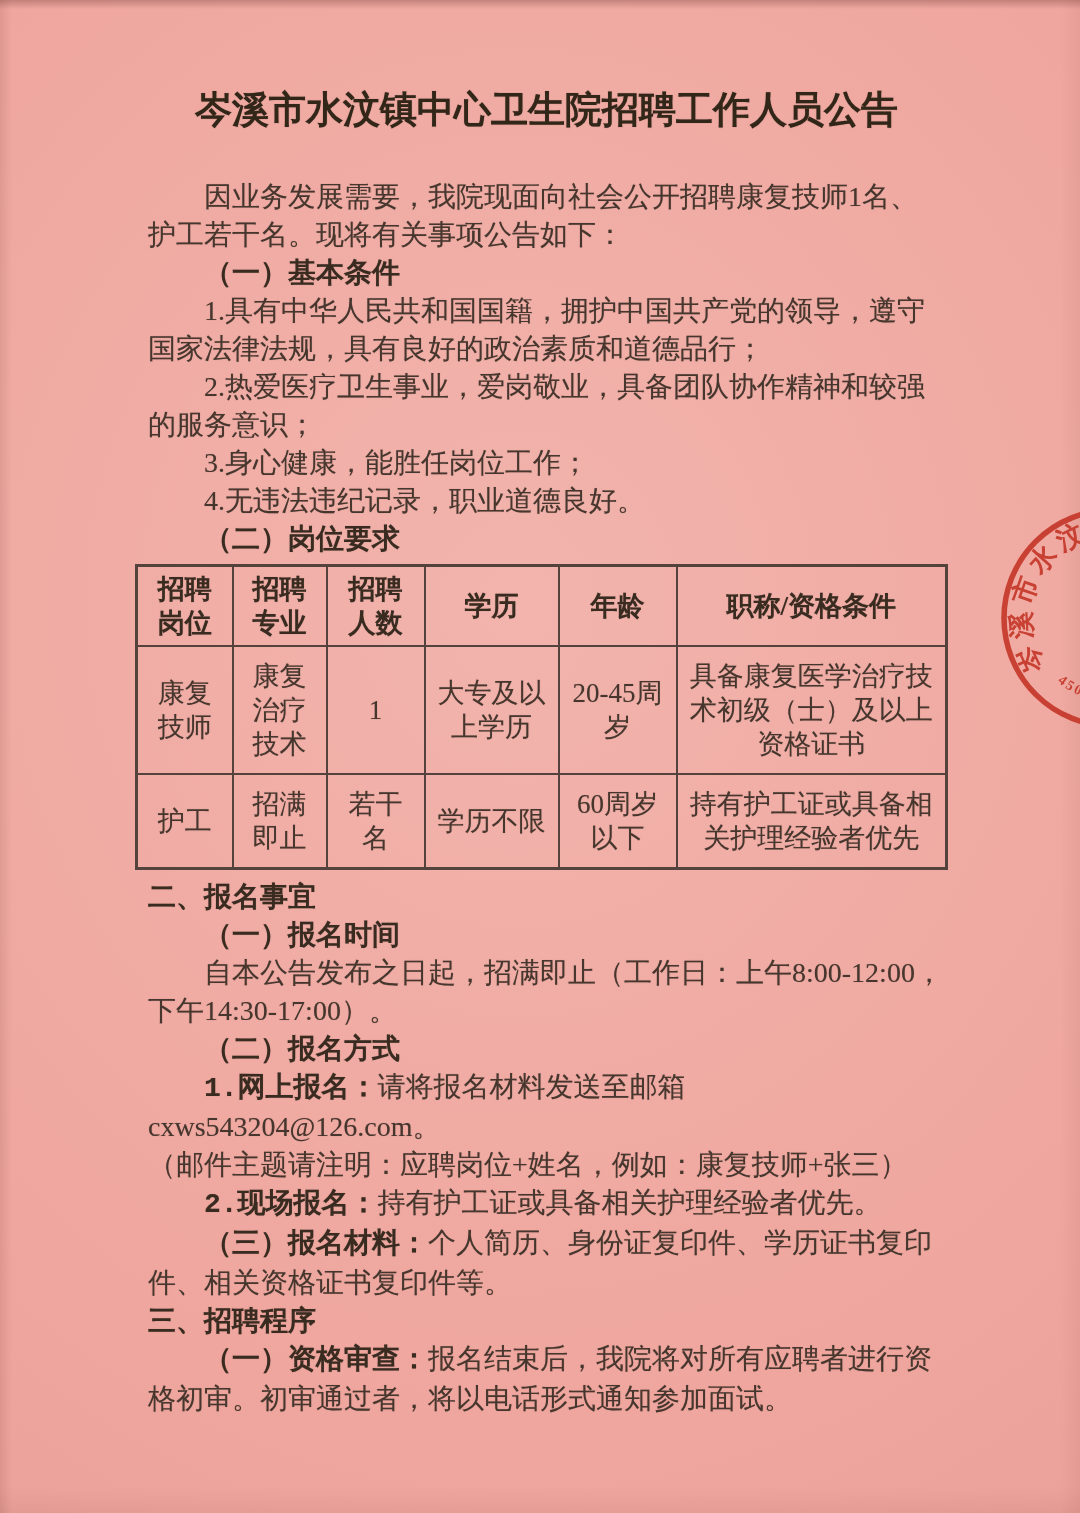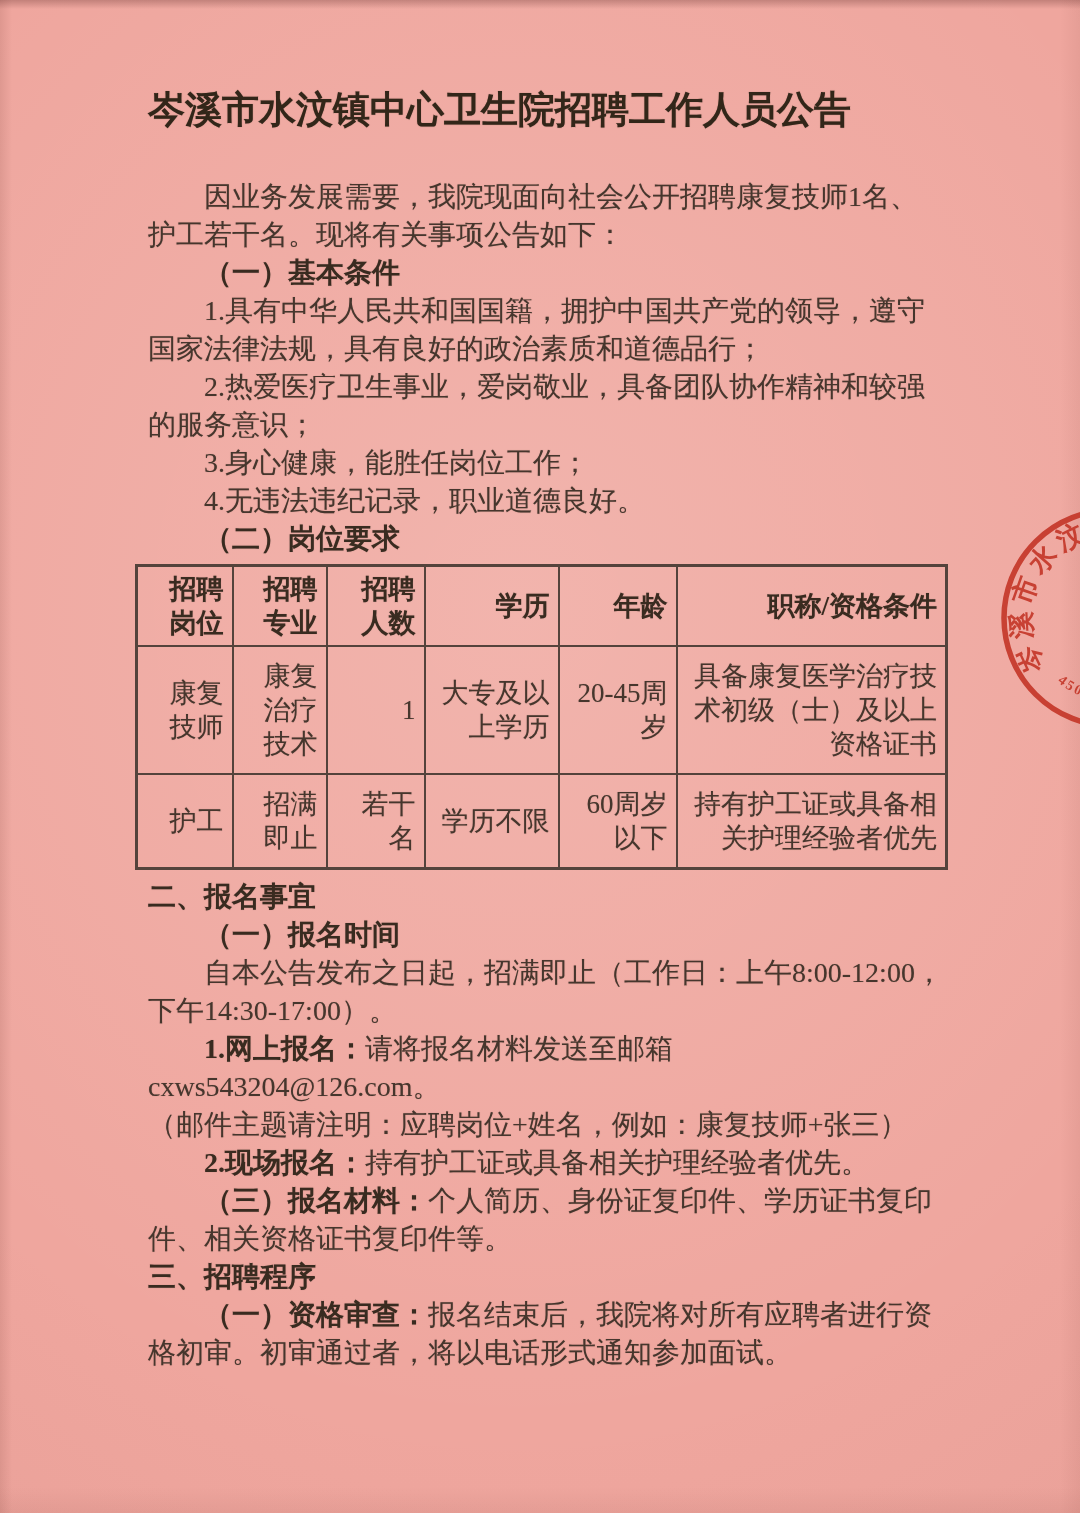--- a/index.html
+++ b/index.html
@@ -14,34 +14,34 @@
       linear-gradient(90deg, rgba(120,60,52,.14), rgba(120,60,52,0) 12px),
       linear-gradient(270deg, rgba(120,60,52,.08), rgba(120,60,52,0) 20px),
       linear-gradient(0deg, rgba(120,60,52,.08), rgba(120,60,52,0) 26px),
       radial-gradient(135% 105% at 48% 40%, rgba(255,244,240,.18) 0%, rgba(255,244,240,0) 52%, rgba(140,70,60,.12) 100%),
       #efa69e;
     color: #46362d;
   }
   .doc { position: absolute; left: 148px; top: 0; width: 797px; }
   .title {
     margin: 86px 0 44px; font-size: 37px; line-height: 48px;
-    text-align: left; font-weight: bold; color: #322619;
+    text-align: center; font-weight: bold; color: #322619;
     text-shadow: 0 0 1px rgba(50,38,25,.45);
   }
   .para, .h2, .h3 {
     margin: 0; font-size: 28px; line-height: 38px;
     text-shadow: 0 0 1px rgba(70,54,45,.35);
   }
   .indent { text-indent: 2em; }
   .h2, .h3 { font-weight: bold; color: #392b20; }
-  .b { font-weight: bold; color: #392b20; }
+  .b { font-weight: bold; color: #392b20; font-family: Liberation Mono, monospace; }
   .req-table {
     border-collapse: collapse; table-layout: fixed;
     width: 810px; margin: 6px 0 8px -13px;
-    font-size: 27px; line-height: 34px; text-align: right;
+    font-size: 27px; line-height: 34px; text-align: center;
     border: 3px solid #54433c;
   }
   .req-table th, .req-table td {
     border: 2px solid #54433c; vertical-align: middle;
     overflow: hidden; text-shadow: 0 0 1px rgba(70,54,45,.35);
   }
   .req-table th { font-weight: bold; padding: 5px 8px; color: #392b20; }
   .req-table td { padding: 12px 8px; }
   .seal { position: absolute; left: 940px; top: 470px; pointer-events: none; opacity: .93; }
   .seal text { font-family: "Liberation Serif", "DejaVu Serif", serif; font-weight: bold; }
@@ -102,20 +102,21 @@
           <td>60周岁以下</td>
           <td>持有护工证或具备相关护理经验者优先</td>
         </tr>
       </tbody>
     </table>
 
     <div class="h2">二、报名事宜</div>
     <div class="h3 indent">（一）报名时间</div>
     <p class="para indent">自本公告发布之日起，招满即止（工作日：上午8:00-12:00，下午14:30-17:00）。</p>
 
+    <div class="h3 indent">（二）报名方式</div>
     <p class="para indent"><span class="b">1.网上报名：</span><span>请将报名材料发送至邮箱 cxws543204@126.com。</span></p>
     <p class="para">（邮件主题请注明：应聘岗位+姓名，例如：康复技师+张三）</p>
     <p class="para indent"><span class="b">2.现场报名：</span><span>持有护工证或具备相关护理经验者优先。</span></p>
     <p class="para indent"><span class="b">（三）报名材料：</span><span>个人简历、身份证复印件、学历证书复印件、相关资格证书复印件等。</span></p>
 
     <div class="h2">三、招聘程序</div>
     <p class="para indent"><span class="b">（一）资格审查：</span><span>报名结束后，我院将对所有应聘者进行资格初审。初审通过者，将以电话形式通知参加面试。</span></p>
 
   </div>
 

